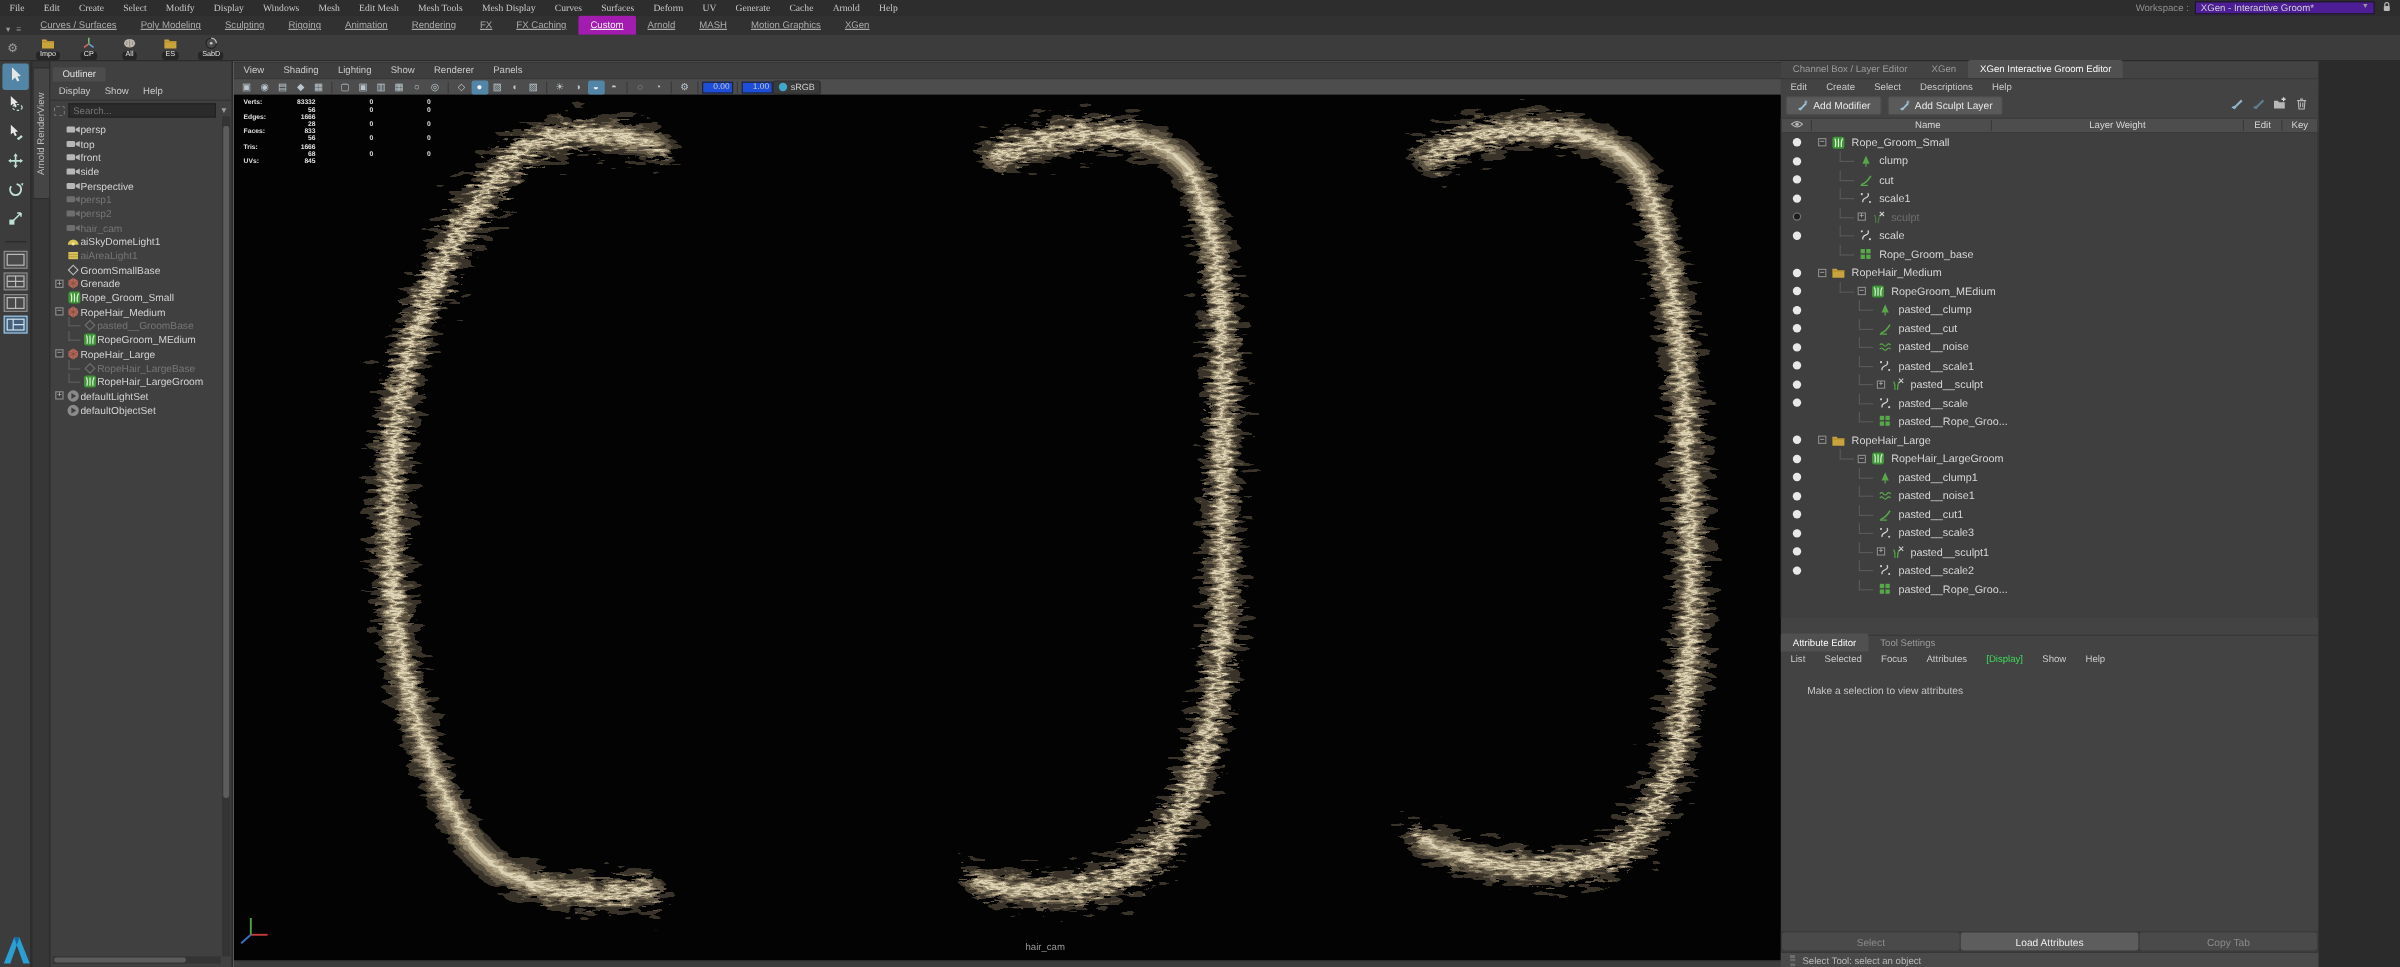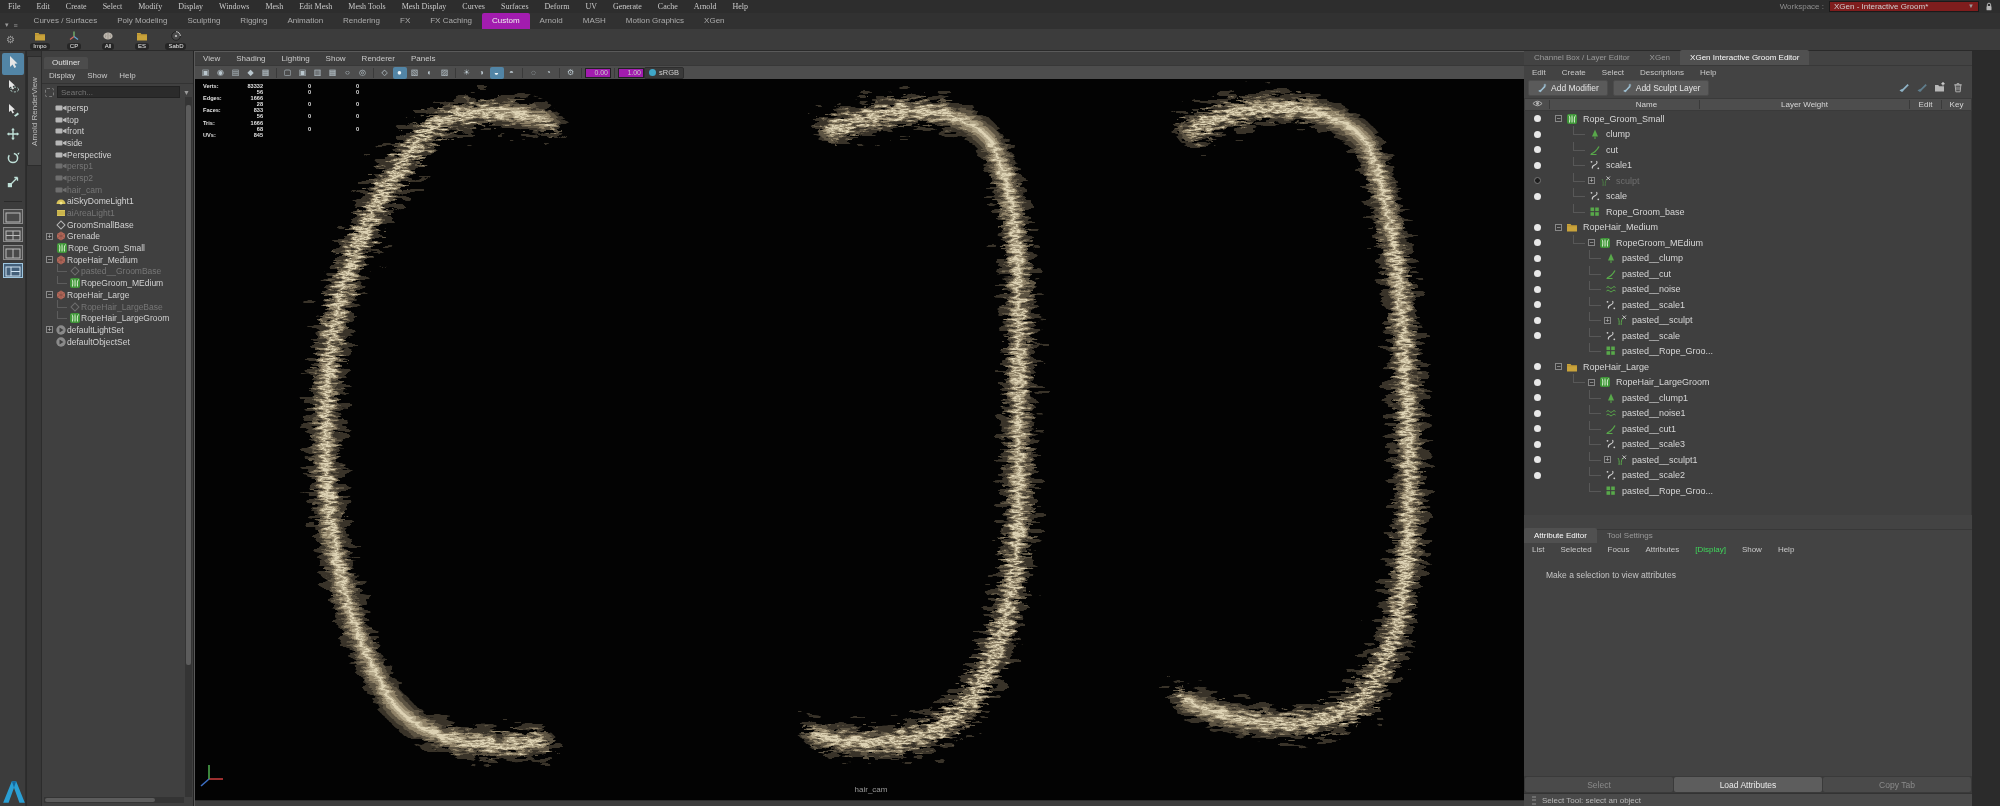--- a/index.html
+++ b/index.html
@@ -4,25 +4,25 @@
 <style>
   * { margin:0; padding:0; box-sizing:border-box; }
   html,body { width:2000px; height:806px; overflow:hidden; background:#2b2b2b;
     font-family:"Liberation Sans", sans-serif; -webkit-font-smoothing:antialiased; }
   .abs { position:absolute; }
   
   #menubar { left:0; top:0; width:2000px; height:13px; background:#2d2d2d; display:flex; align-items:center; z-index:5;}
   .mi { font-size:8px; color:#c9c9c9; padding:0 8px; line-height:13px; white-space:nowrap; cursor:default;}
   #workspace { margin-left:auto; display:flex; align-items:center; gap:5px; padding-right:6px;}
   #workspace .wlabel { font-size:8px; color:#8f8f8f;}
-  #workspace .wbox { width:150px; height:11px; background:#7f1d1d; border:1px solid #1a1a1a; color:#cfcfcf;
+  #workspace .wbox { width:150px; height:11px; background:#4c1d95; border:1px solid #1a1a1a; color:#cfcfcf;
      font-size:8px; line-height:9px; padding:0 4px; display:flex; justify-content:space-between; align-items:center;}
   
   #shelftabs { left:0; top:13px; width:2000px; height:16px; background:#313131; display:flex; align-items:flex-end; }
-  .stab { font-size:8px; color:#ababab; padding:2px 10px; line-height:12px; }
+  .stab { font-size:8px; color:#ababab; padding:2px 10px; line-height:12px;text-decoration:underline; }
   .stab.active { background:#a21caf; color:#f0f0f0; border-radius:2px 2px 0 0;}
   #shelfrow { left:0; top:29px; width:2000px; height:22px; background:#3c3c3c; display:flex; align-items:center; border-bottom:1px solid #2a2a2a;}
   .shelfbtn { width:30px; display:flex; flex-direction:column; align-items:center; margin-left:4px;}
   .shelfbtn .lab { font-size:6px; color:#e8e8e8; background:#262626; border-radius:3px; padding:0 3px; line-height:7px; margin-top:1px;}
   
   #toolbox { left:0; top:51px; width:26px; height:755px; background:#3c3c3c; display:flex; flex-direction:column; align-items:center; border-right:1px solid #2e2e2e;}
   .tool { width:22px; height:22px; margin-top:2px; display:flex; align-items:center; justify-content:center; border-radius:2px;}
   .tool.active { background:#5285a6; }
   .tbsep { width:18px; height:1px; background:#2a2a2a; margin:6px 0 4px;}
   .laybtn { width:20px; height:15px; margin-top:3px; border:1px solid #8a8a8a; background:#4a4a4a; position:relative;}
@@ -49,34 +49,34 @@
   .vsb .thumb { position:absolute; left:1px; top:8px; width:5px; height:560px; background:#5c5c5c; border-radius:2px;}
   .hsb { position:absolute; left:2px; bottom:3px; width:140px; height:6px; background:#343434;}
   .hsb .thumb { position:absolute; left:1px; top:1px; width:110px; height:4px; background:#5c5c5c; border-radius:2px;}
   
   #viewport { left:194px; top:51px; width:1354px; height:755px; background:#050505; border:1px solid #5a5a5a; }
   #vpmenus { display:flex; align-items:center; height:13px; background:#3e3e3e;}
   #vptoolbar { display:flex; align-items:center; height:14px; background:#4d4d4d; border-top:1px solid #383838; padding-left:3px;}
   .vpi { width:14px; height:12px; display:flex; align-items:center; justify-content:center; font-size:8px; color:#b9c6cd; border-radius:2px; margin:0 0.5px;}
   .vpi.hl { background:#5285a6; color:#eef5f8;}
   .vpsep { width:1px; height:10px; background:#3a3a3a; margin:0 3px;}
-  .vpfield { width:26px; height:10px; background:#a21caf; border:1px solid #222; color:#c9c9c9; font-size:7px; text-align:right; padding:0 2px;}
+  .vpfield { width:26px; height:10px; background:#1d4ed8; border:1px solid #222; color:#c9c9c9; font-size:7px; text-align:right; padding:0 2px;}
   .srgb { font-size:7.5px; color:#cfcfcf; background:#3a3a3a; border:1px solid #2e2e2e; border-radius:2px; padding:0 4px; line-height:10px; display:flex; align-items:center; gap:3px;}
   .srgb i { width:7px; height:7px; border-radius:50%; background:#3fa7c9; display:inline-block;}
   #vpcanvas { position:relative; width:100%; height:721px; background:#030303; overflow:hidden;}
   #hud { position:absolute; left:8px; top:4px; font-size:5.6px; font-weight:bold; color:#e0e0e0; line-height:6.1px;}
   .hudrow { display:flex;}
   .hudrow b { width:26px; text-align:left; font-weight:bold;}
   .hudrow s { width:34px; text-align:right; text-decoration:none;}
   .hudrow u { width:48px; text-align:right; text-decoration:none;}
   #camlabel { position:absolute; left:0; right:0; bottom:6px; text-align:center; font-size:8px; color:#9a9a9a;}
   #vpbottom { height:6px; background:#3d3d3d; border-top:1px solid #2c2c2c;}
   
   #rgap { left:1548px; top:51px; width:4px; height:755px; background:#2f2f2f;}
-  #rightpanel { left:1524px; top:51px; width:448px; height:755px; background:#434343;}
+  #rightpanel { left:1484px; top:51px; width:448px; height:755px; background:#434343;}
   #rtabs { display:flex; height:14px; align-items:flex-end;}
   .rtab { font-size:8px; color:#9a9a9a; padding:2px 10px; line-height:11px;}
   .rtab.active { background:#505050; color:#fafafa; border-radius:2px 2px 0 0;}
   #xgmenus { display:flex; height:13px; align-items:center; background:#434343; border-top:1px solid #383838;}
   #xgtoolbar { display:flex; align-items:center; height:20px; padding:0 4px; gap:5px;}
   .xbtn { display:flex; align-items:center; gap:4px; background:#5a5a5a; border:1px solid #4c4c4c; border-radius:2px; color:#e6e6e6; font-size:8.5px; padding:2px 8px; height:16px;}
   #xgtoolicons { margin-left:auto; display:flex; gap:6px; align-items:center; padding-right:4px;}
   #xghead { display:flex; height:13px; background:#4d4d4d; border:1px solid #3a3a3a; font-size:8px; color:#d6d6d6; align-items:center;}
   #xghead .c0 { width:24px; text-align:center;}
   #xghead .c1 { width:150px; text-align:center; border-left:1px solid #3a3a3a;padding-left:44px;}

